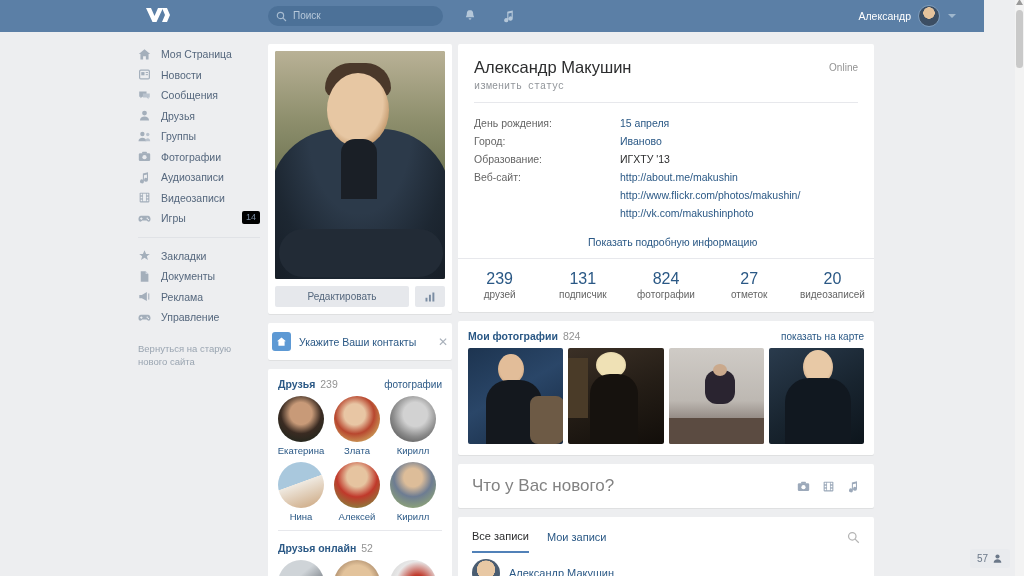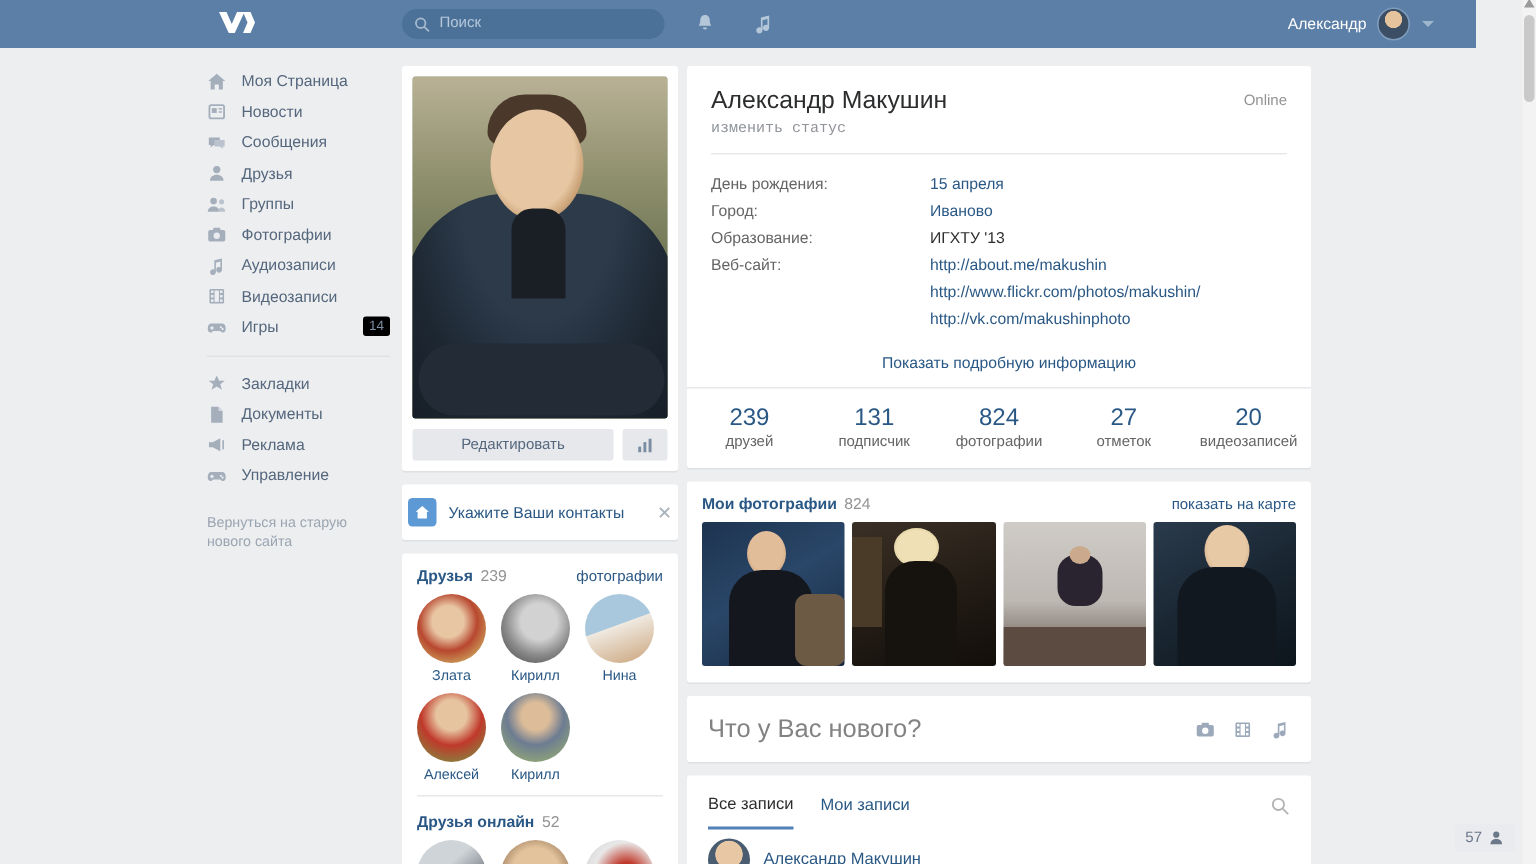--- a/index.html
+++ b/index.html
@@ -368,20 +368,24 @@
     </div>
 
     <div class="card">
       <div class="blk-head">
         <span class="blk-title">Друзья</span>
         <span class="blk-count">239</span>
         <span class="blk-link">фотографии</span>
       </div>
       <div class="fr-grid">
         <div class="fr-cell">
+          <div class="fr-av" style="background:radial-gradient(circle at 50% 38%, #c89a78 0 30%, #3a2b22 55%, #14241a 100%)"></div>
+          <div class="fr-name">Екатерина</div>
+        </div>
+        <div class="fr-cell">
           <div class="fr-av" style="background:radial-gradient(circle at 45% 40%, #e8c6a4 0 28%, #b8472f 52%, #d9e27a 100%)"></div>
           <div class="fr-name">Злата</div>
         </div>
         <div class="fr-cell">
           <div class="fr-av" style="background:radial-gradient(circle at 55% 40%, #d2d2d2 0 32%, #8a8a8a 60%, #3d3d3d 100%)"></div>
           <div class="fr-name">Кирилл</div>
         </div>
         <div class="fr-cell">
           <div class="fr-av" style="background:linear-gradient(160deg, #a9c8dd 0 45%, #efe9e0 46%, #caa37a 100%)"></div>
           <div class="fr-name">Нина</div>

